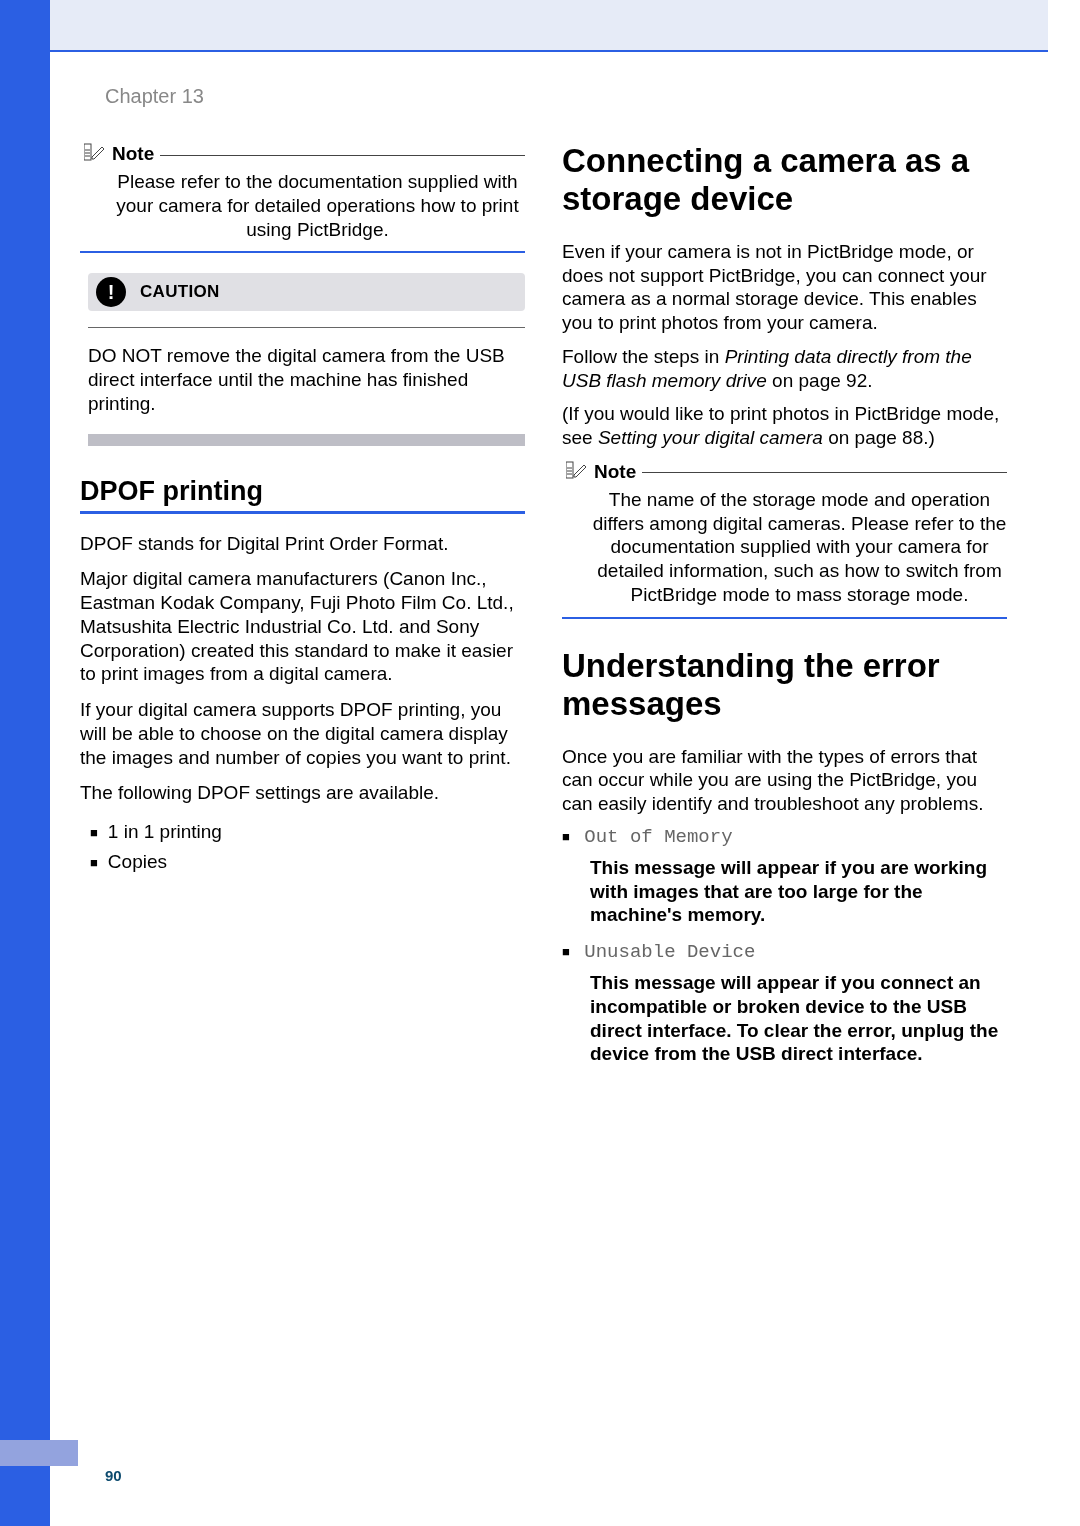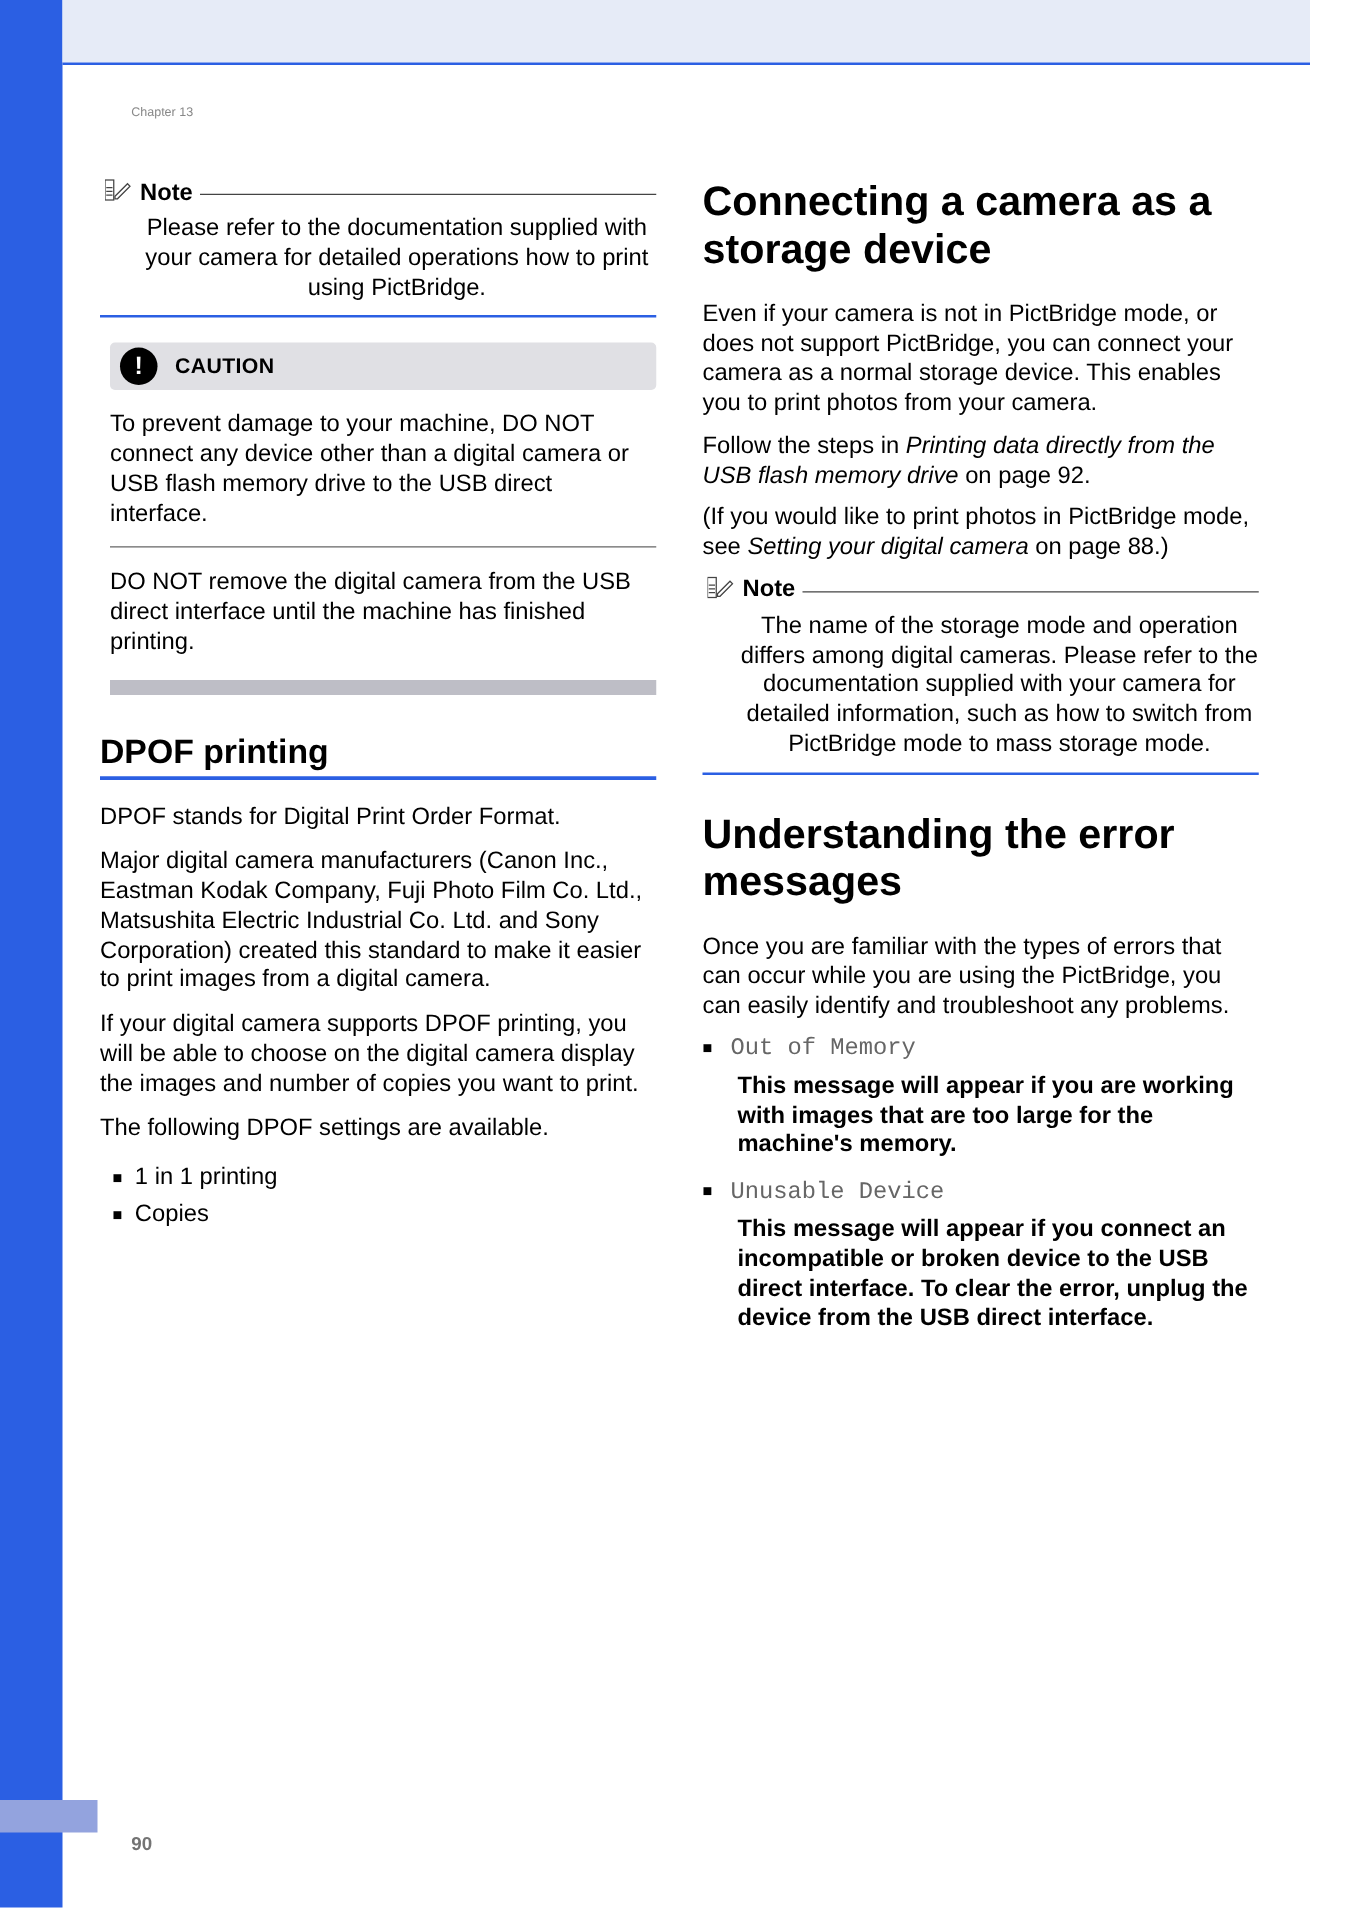--- a/index.html
+++ b/index.html
@@ -40,30 +40,30 @@
       left: 50px;
       top: 50px;
       right: 32px;
       height: 2px;
       background: #2B5FE3;
     }
     .chapter-label {
       position: absolute;
       left: 105px;
       top: 85px;
-      font-size: 10px;
+      font-size: 20px;
       color: #888;
     }
     .page-num {
       position: absolute;
       left: 105px;
       bottom: 42px;
       font-size: 15px;
       font-weight: bold;
-      color: #737373;
+      color: #0c4a6e;
     }
     .content-area {
       position: absolute;
       left: 80px;
       top: 142px;
       right: 32px;
       display: flex;
       gap: 37px;
     }
     .col {
@@ -137,21 +137,20 @@
       <span class="label">Note</span>
       <span class="rule"></span>
     </div>
     <div class="note-body">Please refer to the documentation supplied with your camera for detailed operations how to print using PictBridge.</div>
     <div class="note-end-rule"></div>
 
     <div class="caution-header">
       <span class="caution-circle">!</span>
       <span class="label">CAUTION</span>
     </div>
-    <div class="caution-body">To prevent damage to your machine, DO NOT connect any device other than a digital camera or USB flash memory drive to the USB direct interface.</div>
     <div class="caution-divider"></div>
     <div class="caution-body">DO NOT remove the digital camera from the USB direct interface until the machine has finished printing.</div>
     <div class="caution-end"></div>
 
     <h2 class="section">DPOF printing</h2>
     <div class="section-rule"></div>
     <p>DPOF stands for Digital Print Order Format.</p>
     <p>Major digital camera manufacturers (Canon Inc., Eastman Kodak Company, Fuji Photo Film Co. Ltd., Matsushita Electric Industrial Co. Ltd. and Sony Corporation) created this standard to make it easier to print images from a digital camera.</p>
     <p>If your digital camera supports DPOF printing, you will be able to choose on the digital camera display the images and number of copies you want to print.</p>
     <p>The following DPOF settings are available.</p>

